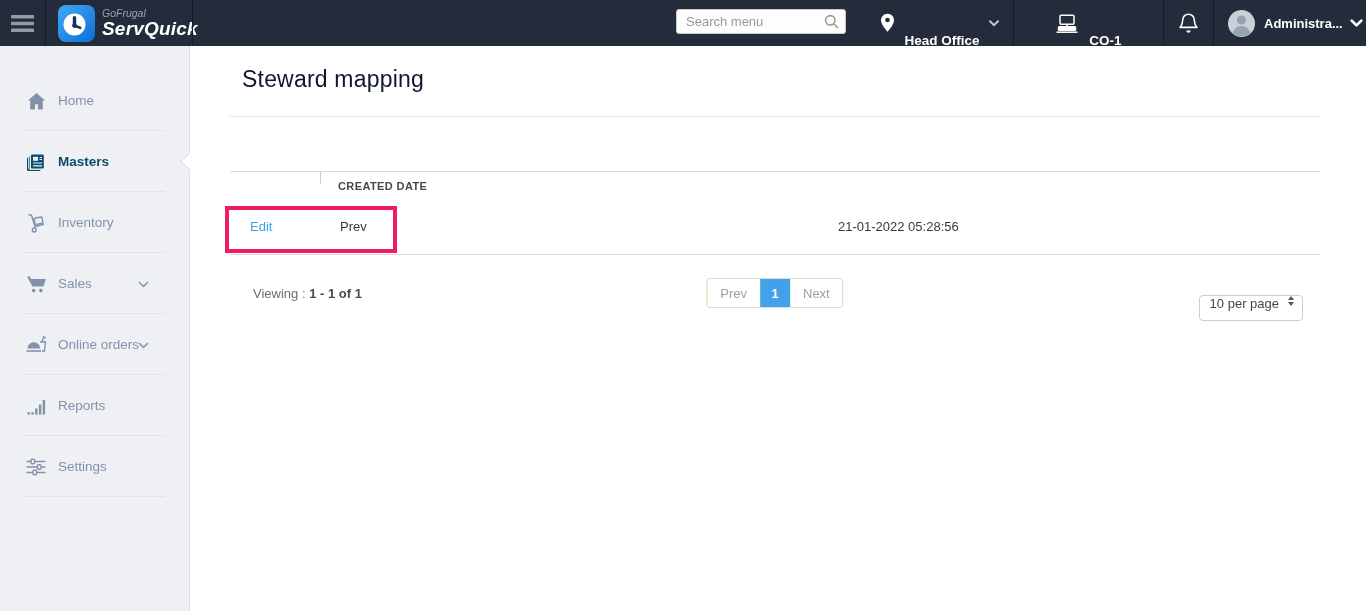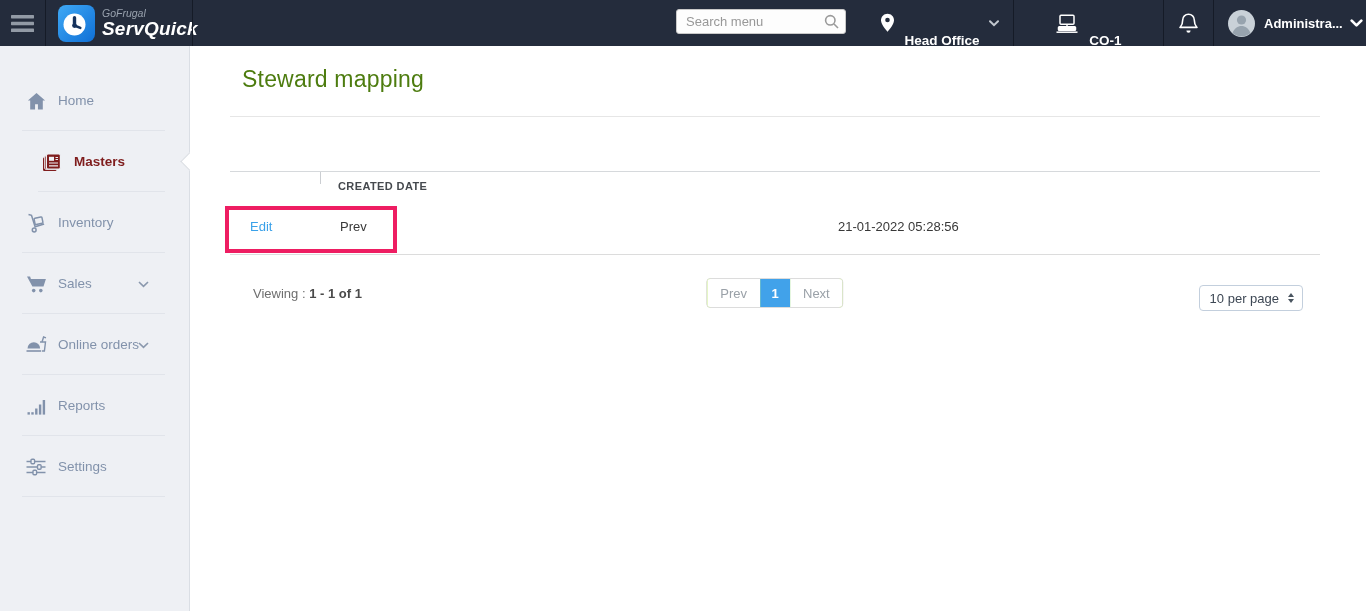--- a/index.html
+++ b/index.html
@@ -37,31 +37,31 @@
   
   .sidebar { position: absolute; top: 46px; left: 0; width: 190px; height: 565px;
              background: var(--sidebar-bg, #eef0f4); border-right: 1px solid #dadee4;
              padding-top: 24px; z-index: 5; }
   .nav-item { position: relative; height: 61px; display: flex; align-items: center;
               padding-left: 25px; cursor: pointer; color: #8292ab; }
   .nav-item::after { content: ""; position: absolute; bottom: 0; left: 22px; right: 24px;
                      height: 1px; background: #e1e4ea; }
   .nav-icon { width: 22px; height: 22px; margin-right: 11px; display: flex; align-items: center; justify-content: center; }
   .nav-label { font-size: 13.5px; }
-  .nav-item.active { color: #7f1d1d; margin-left: 16px; }
+  .nav-item.active { color: #0c4a6e; }
   .nav-item.active .nav-label { font-weight: 700; }
   .nav-chevron { position: absolute; left: 138px; top: 50%; margin-top: -3px; }
   .notch { position: absolute; right: -7px; top: 24px; width: 13px; height: 13px; background: #fff;
            border-left: 1px solid #d8dce2; border-bottom: 1px solid #d8dce2;
            transform: rotate(45deg); z-index: 6; }
 
   
   .main { position: absolute; left: 191px; top: 46px; width: 1175px; height: 565px; background: #fff; }
   .page { position: relative; margin: 0 46px 0 39px; }
-  .page-title { font-size: 23px; font-weight: 400; color: #4d7c0f; margin: 17px 0 0 12px; letter-spacing: .2px; line-height: 32px; }
+  .page-title { font-size: 23px; font-weight: 400; color: #0f172a; margin: 17px 0 0 12px; letter-spacing: .2px; line-height: 32px; }
   .title-divider { margin-top: 21px; height: 1px; background: #e6e6e6; }
 
   .table { margin-top: 54px; position: relative; border-top: 1px solid #d6d9dc; }
   .thead, .trow { display: grid; grid-template-columns: 90px 500px 1fr; align-items: center; }
   .thead { height: 27px; }
   .th { position: relative; font-size: 11px; font-weight: 700; color: #45494e; letter-spacing: .4px; height: 100%;
         display: flex; align-items: center; cursor: pointer; }
   .th.c2 { padding-left: 20px; }
   .th.c3 { padding-left: 18px; }
   .tick { position: absolute; left: 0; top: 0; width: 1px; height: 12px; background: #cbced2; }
@@ -75,21 +75,21 @@
                    border: 4px solid var(--highlight-pink, #ee1d62); pointer-events: none; }
 
   .pagination-bar { position: relative; margin-top: 23px; height: 30px; display: flex; align-items: center; }
   .viewing { margin-left: 23px; font-size: 13px; color: #6e6e6e; }
   .viewing .strong { font-weight: 700; color: #4a4a4a; }
   .pager { position: absolute; left: 50%; transform: translateX(-50%); display: flex;
            border: 1px solid #dcdcdc; border-radius: 4px; overflow: hidden; background: #bef264; height: 30px; }
   .pager-btn { display: flex; align-items: center; justify-content: center; height: 28px;
                padding: 0 13px; font-size: 13px; color: #9aa1a8; background: #fff; cursor: pointer; }
   .pager-btn.current { background: var(--accent-blue, #41a2ea); color: #fff; width: 30px; padding: 0; font-weight: 600; }
-  .per-page { position: absolute; right: 17px; top: 7px; height: 26px; display: flex; align-items: center;
+  .per-page { position: absolute; right: 17px; top: 17px; height: 26px; display: flex; align-items: flex-start;
               border: 1px solid #c3cfdd; border-radius: 4px; padding: 0 8px 0 10px; gap: 9px;
               font-size: 13px; color: #3d4754; background: #fff; cursor: pointer; }
   .spinner { display: flex; flex-direction: column; align-items: center; }
   .tri-up { width: 0; height: 0; border-left: 3.5px solid transparent; border-right: 3.5px solid transparent;
             border-bottom: 4.5px solid #4a5560; margin-bottom: 2px; }
   .tri-down { width: 0; height: 0; border-left: 3.5px solid transparent; border-right: 3.5px solid transparent;
               border-top: 4.5px solid #4a5560; }
 </style>
 </head>
 <body>

